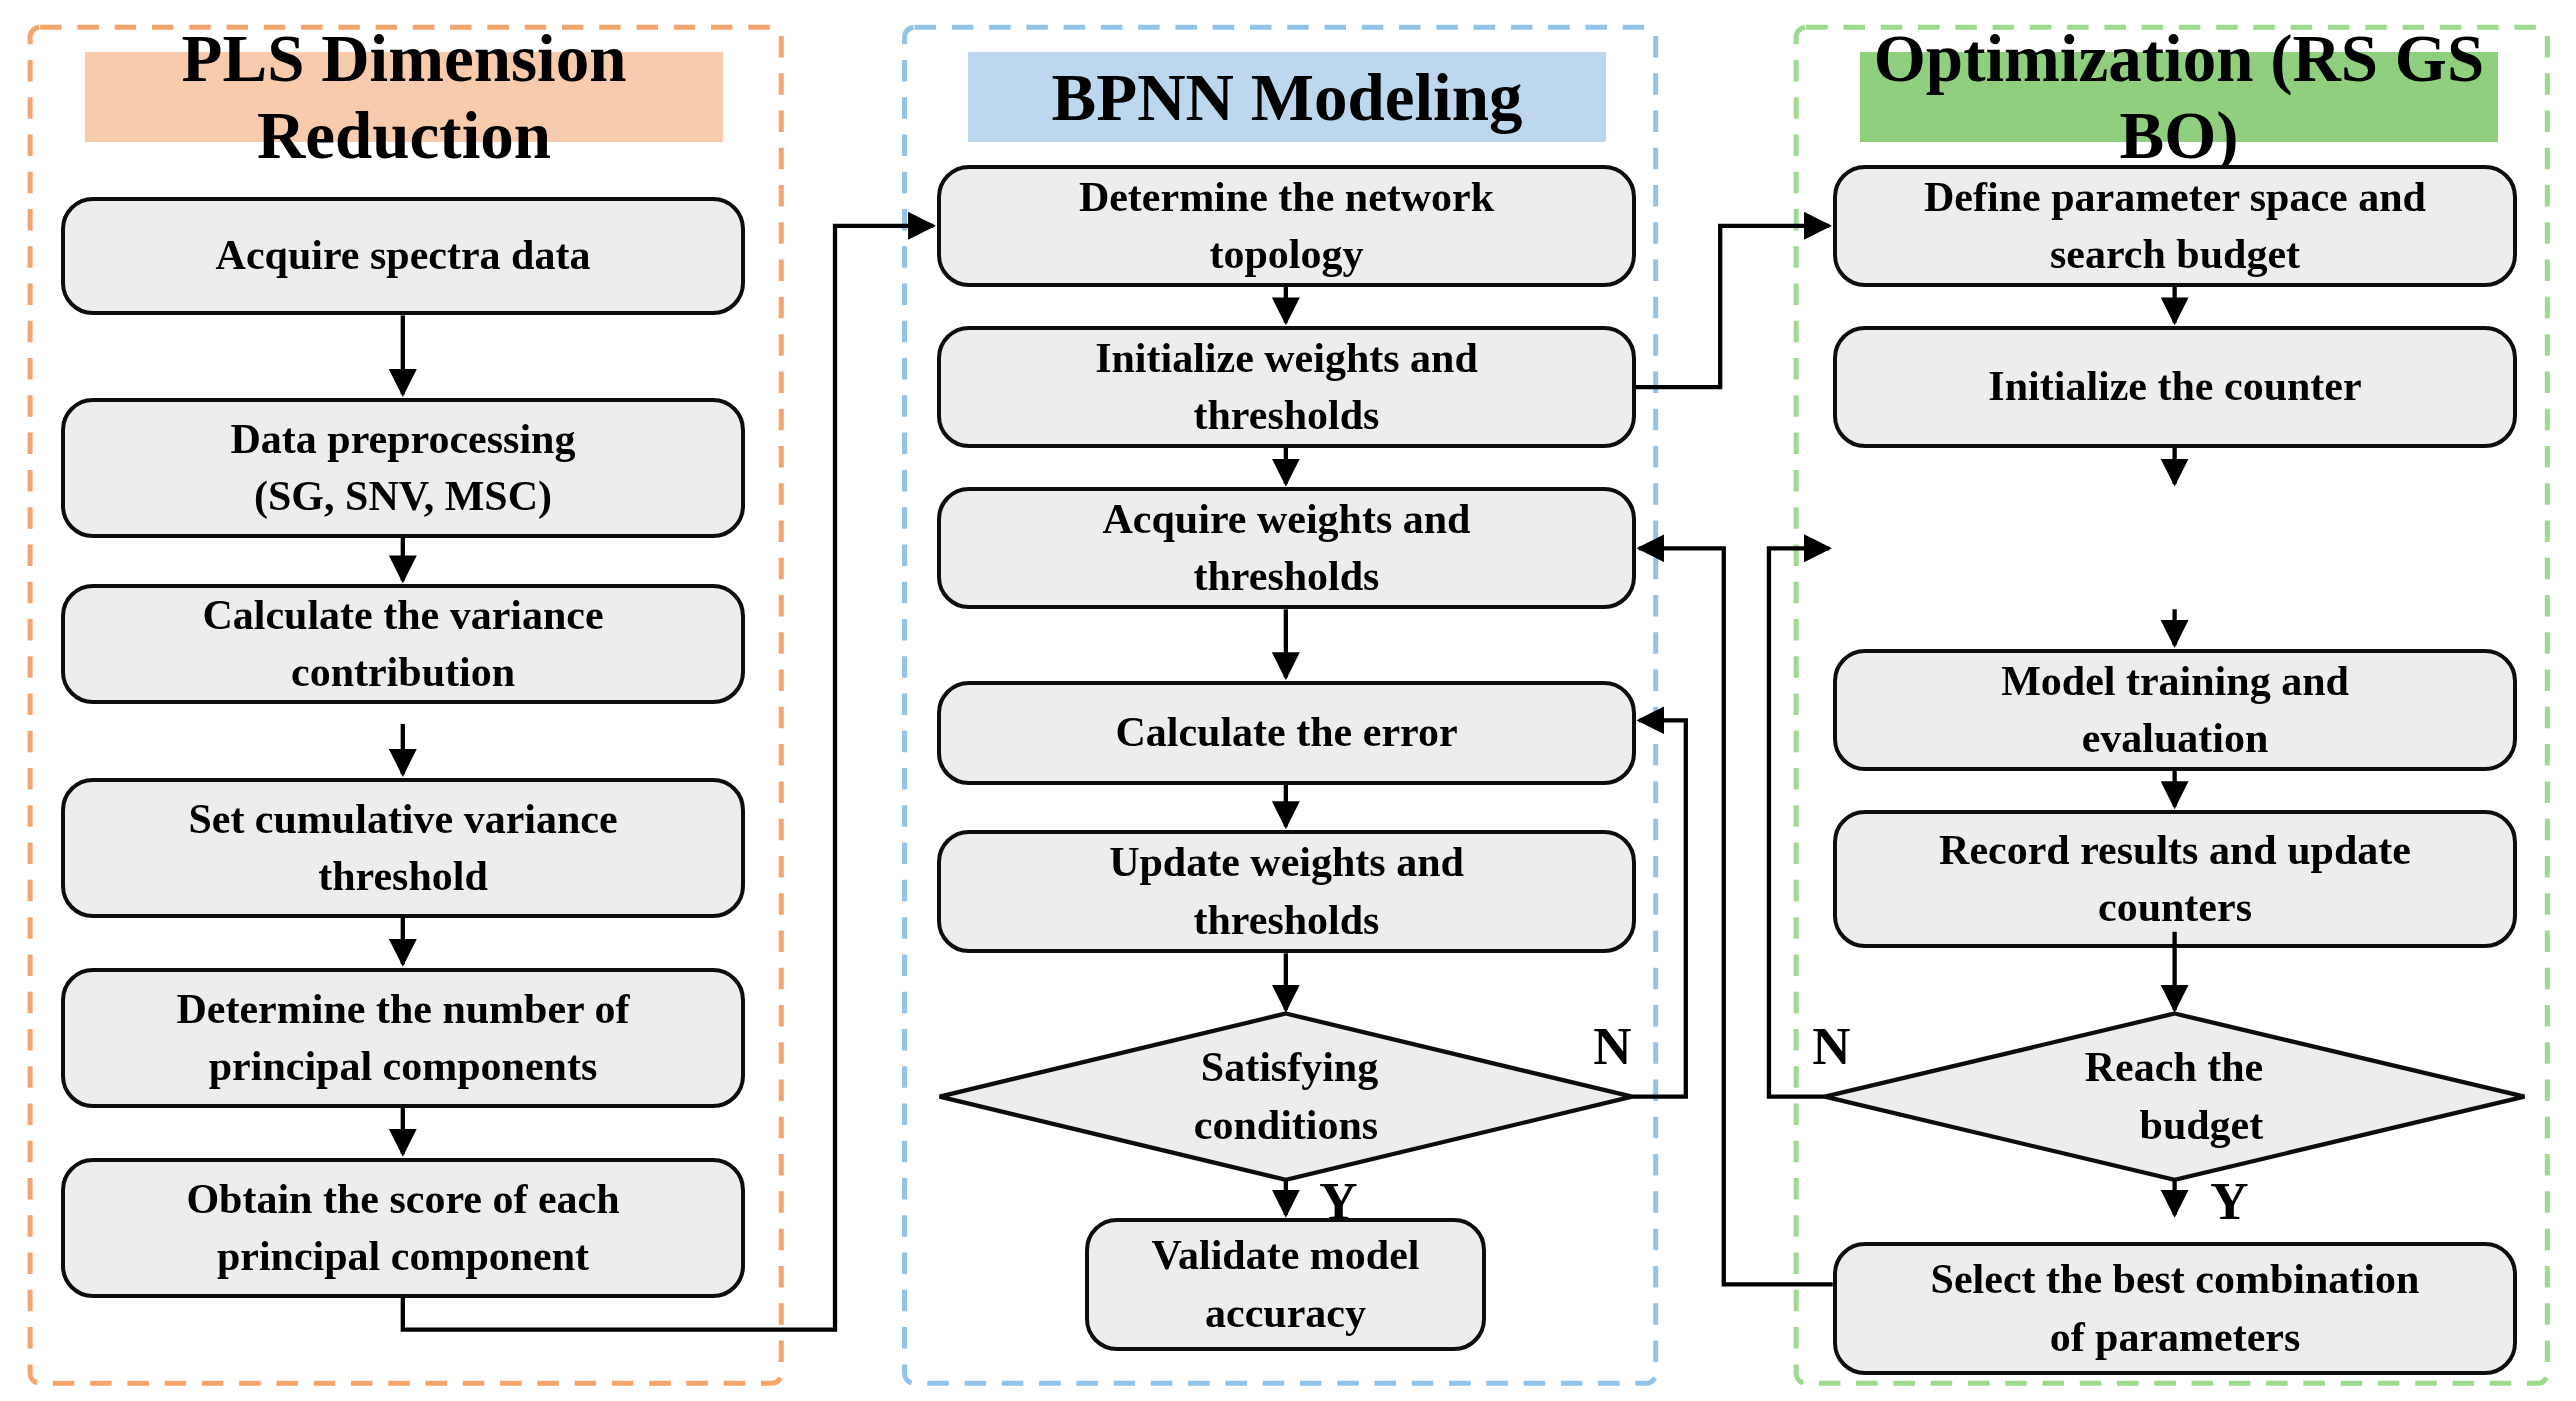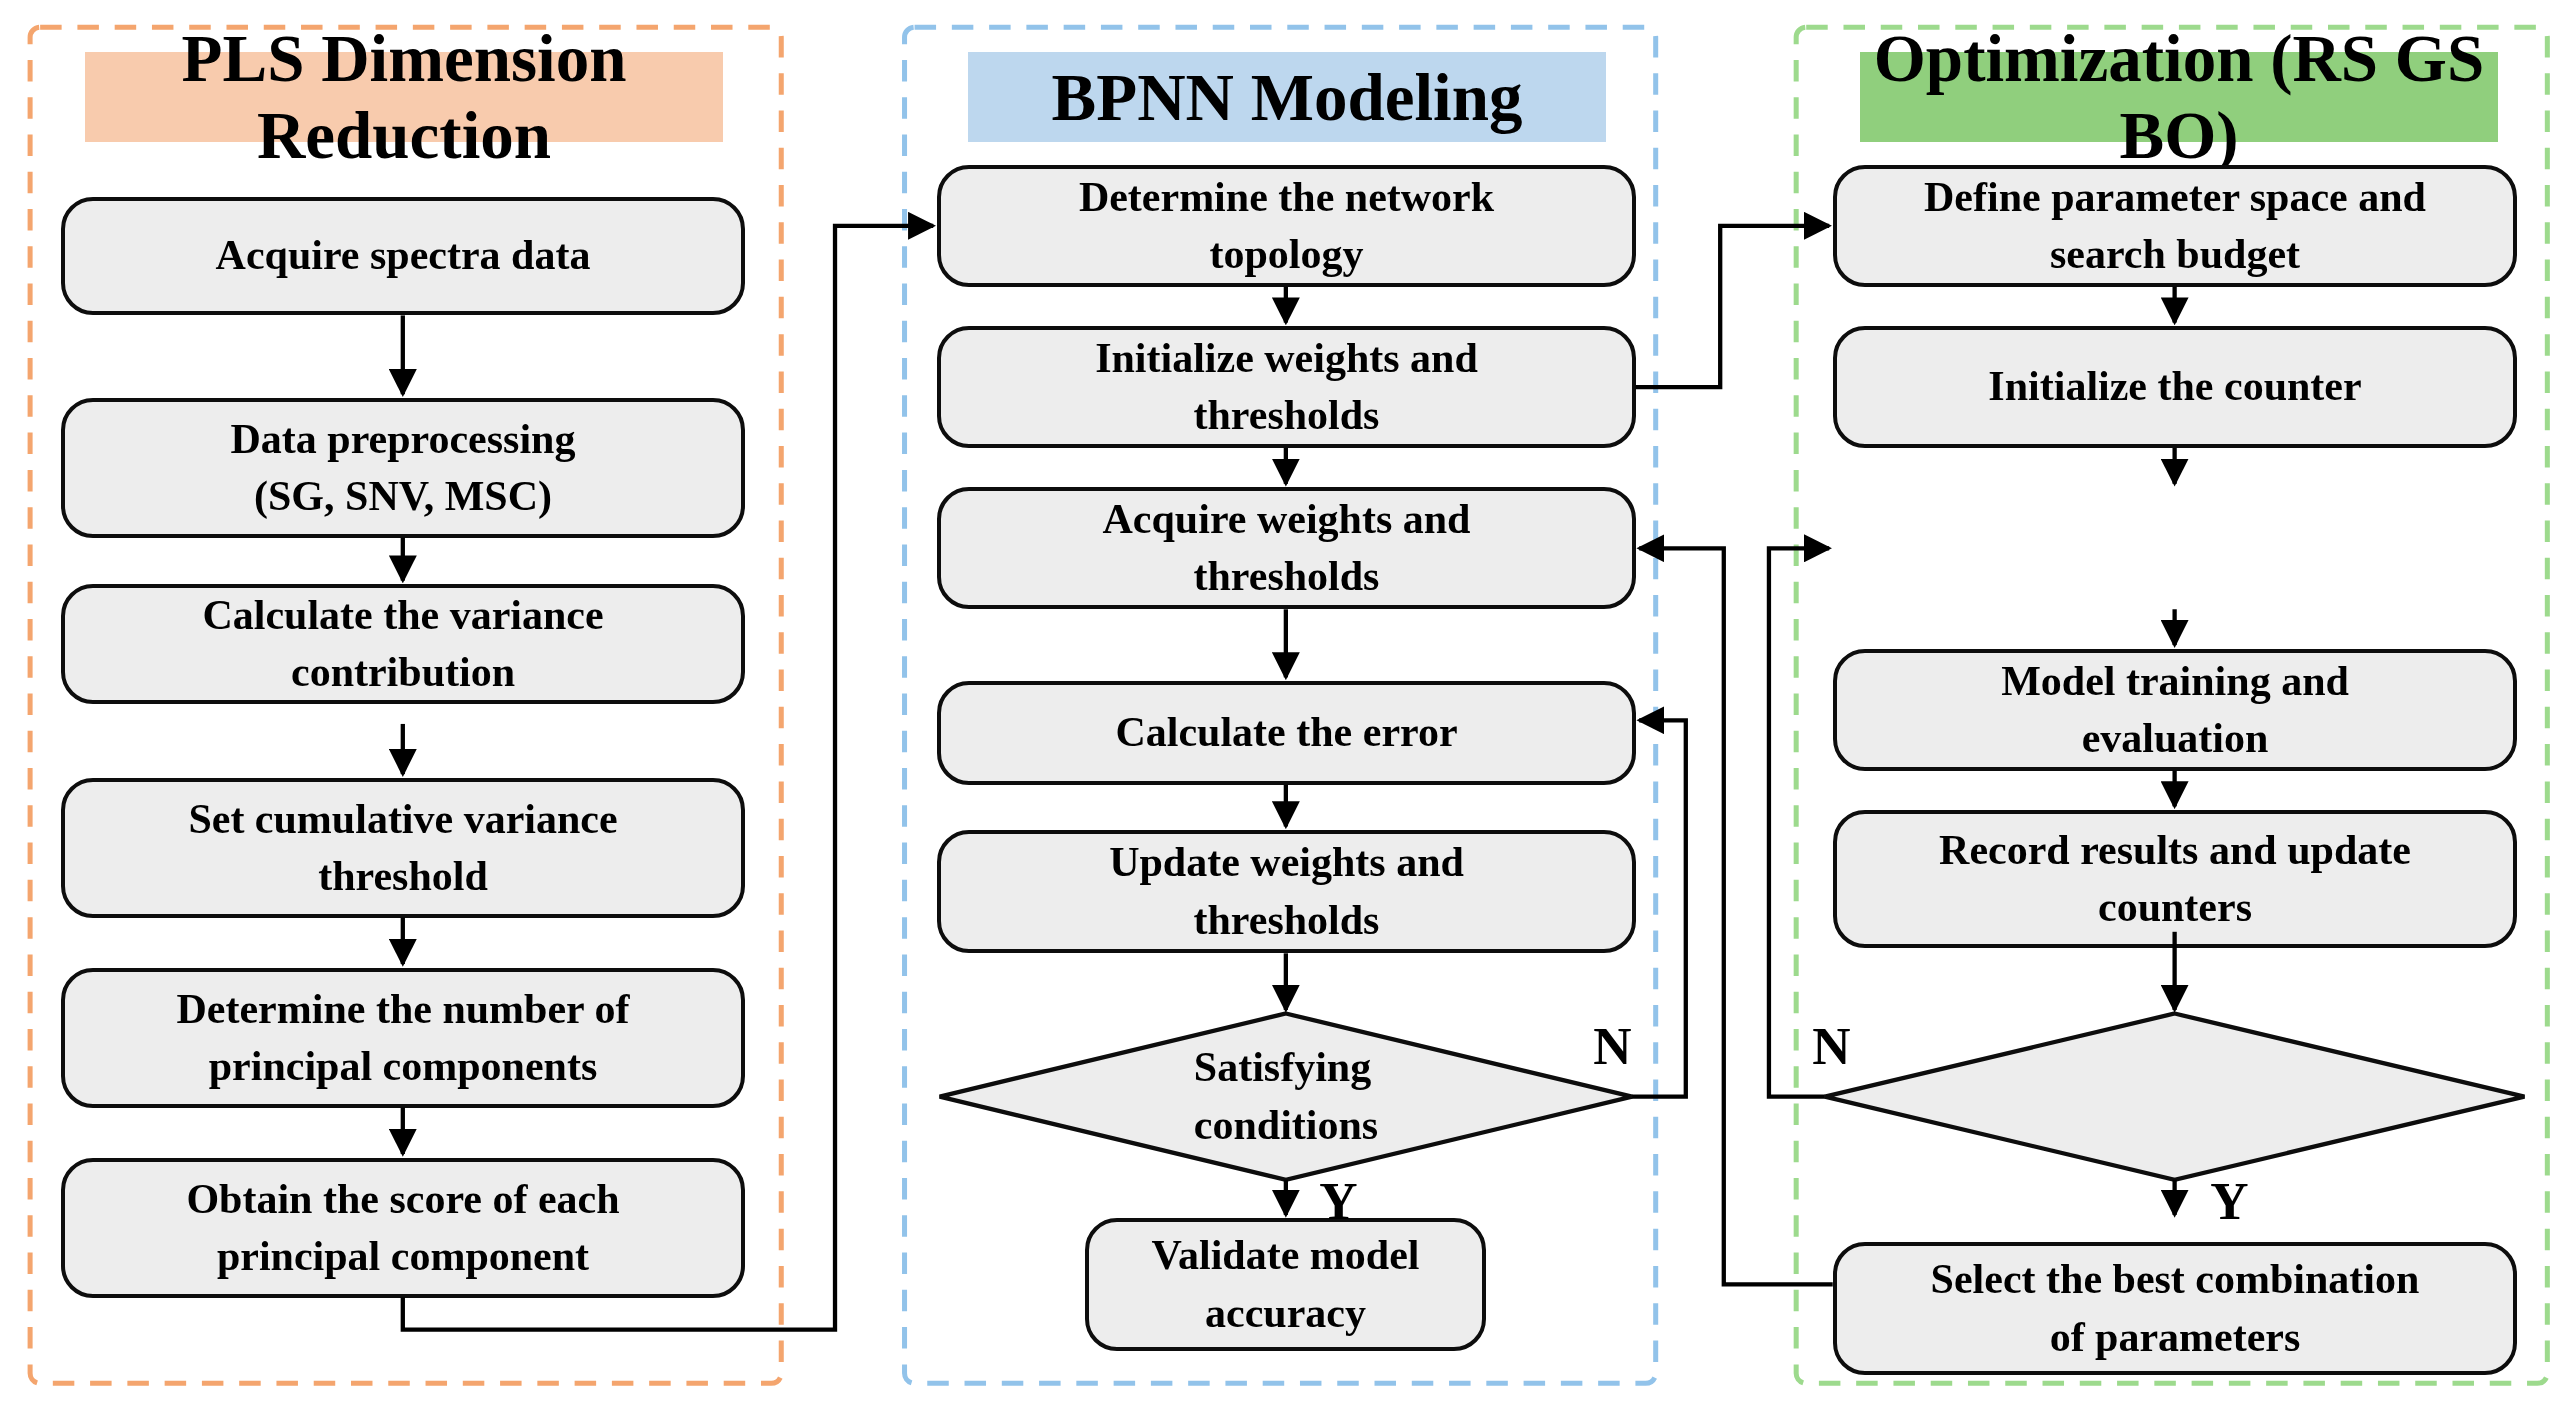--- a/index.html
+++ b/index.html
@@ -55,21 +55,21 @@
     line-height: 1.36;
     color: #000000;
     padding: 0 18.6px;
   }
 
   .diamond-label {
     position: absolute;
     display: flex;
     align-items: center;
     justify-content: center;
-    text-align: left;
+    text-align: right;
     white-space: pre-line;
     font-weight: bold;
     font-size: 42px;
     line-height: 1.36;
     color: #000000;
   }
 
   .branch {
     position: absolute;
     display: flex;
@@ -181,20 +181,22 @@
     <polyline class="flowline" points="562,1810 562,1855 1165,1855 1165,315 1302,315" marker-end="url(#arr)"></polyline>
     <polyline class="flowline" points="2282,540 2400,540 2400,315 2552,315" marker-end="url(#arr)"></polyline>
     <polyline class="flowline" points="2557,1792 2405,1792 2405,765 2287,765" marker-end="url(#arr)"></polyline>
     <polyline class="flowline" points="2277,1530 2352,1530 2352,1005 2287,1005" marker-end="url(#arr)"></polyline>
     <polyline class="flowline" points="2546,1530 2468,1530 2468,765 2552,765" marker-end="url(#arr)"></polyline>
   </svg>
 
   <div class="layer labels-layer">
     <div class="diamond-label" style="left:1107px; top:1025px; width:358px; height:143px;">Satisfying
 conditions</div>
+    <div class="diamond-label" style="left:1995px; top:1025px; width:358px; height:143px;">Reach the
+budget</div>
 
     <div class="branch" style="left:1566px; top:1012px; width:93px; height:68px;">N</div>
     <div class="branch" style="left:1299px; top:1168px; width:79px; height:65px;">Y</div>
 
     <div class="branch" style="left:1785px; top:1012px; width:93px; height:68px;">N</div>
     <div class="branch" style="left:2190px; top:1168px; width:79px; height:65px;">Y</div>
   </div>
 
 </div>
 

